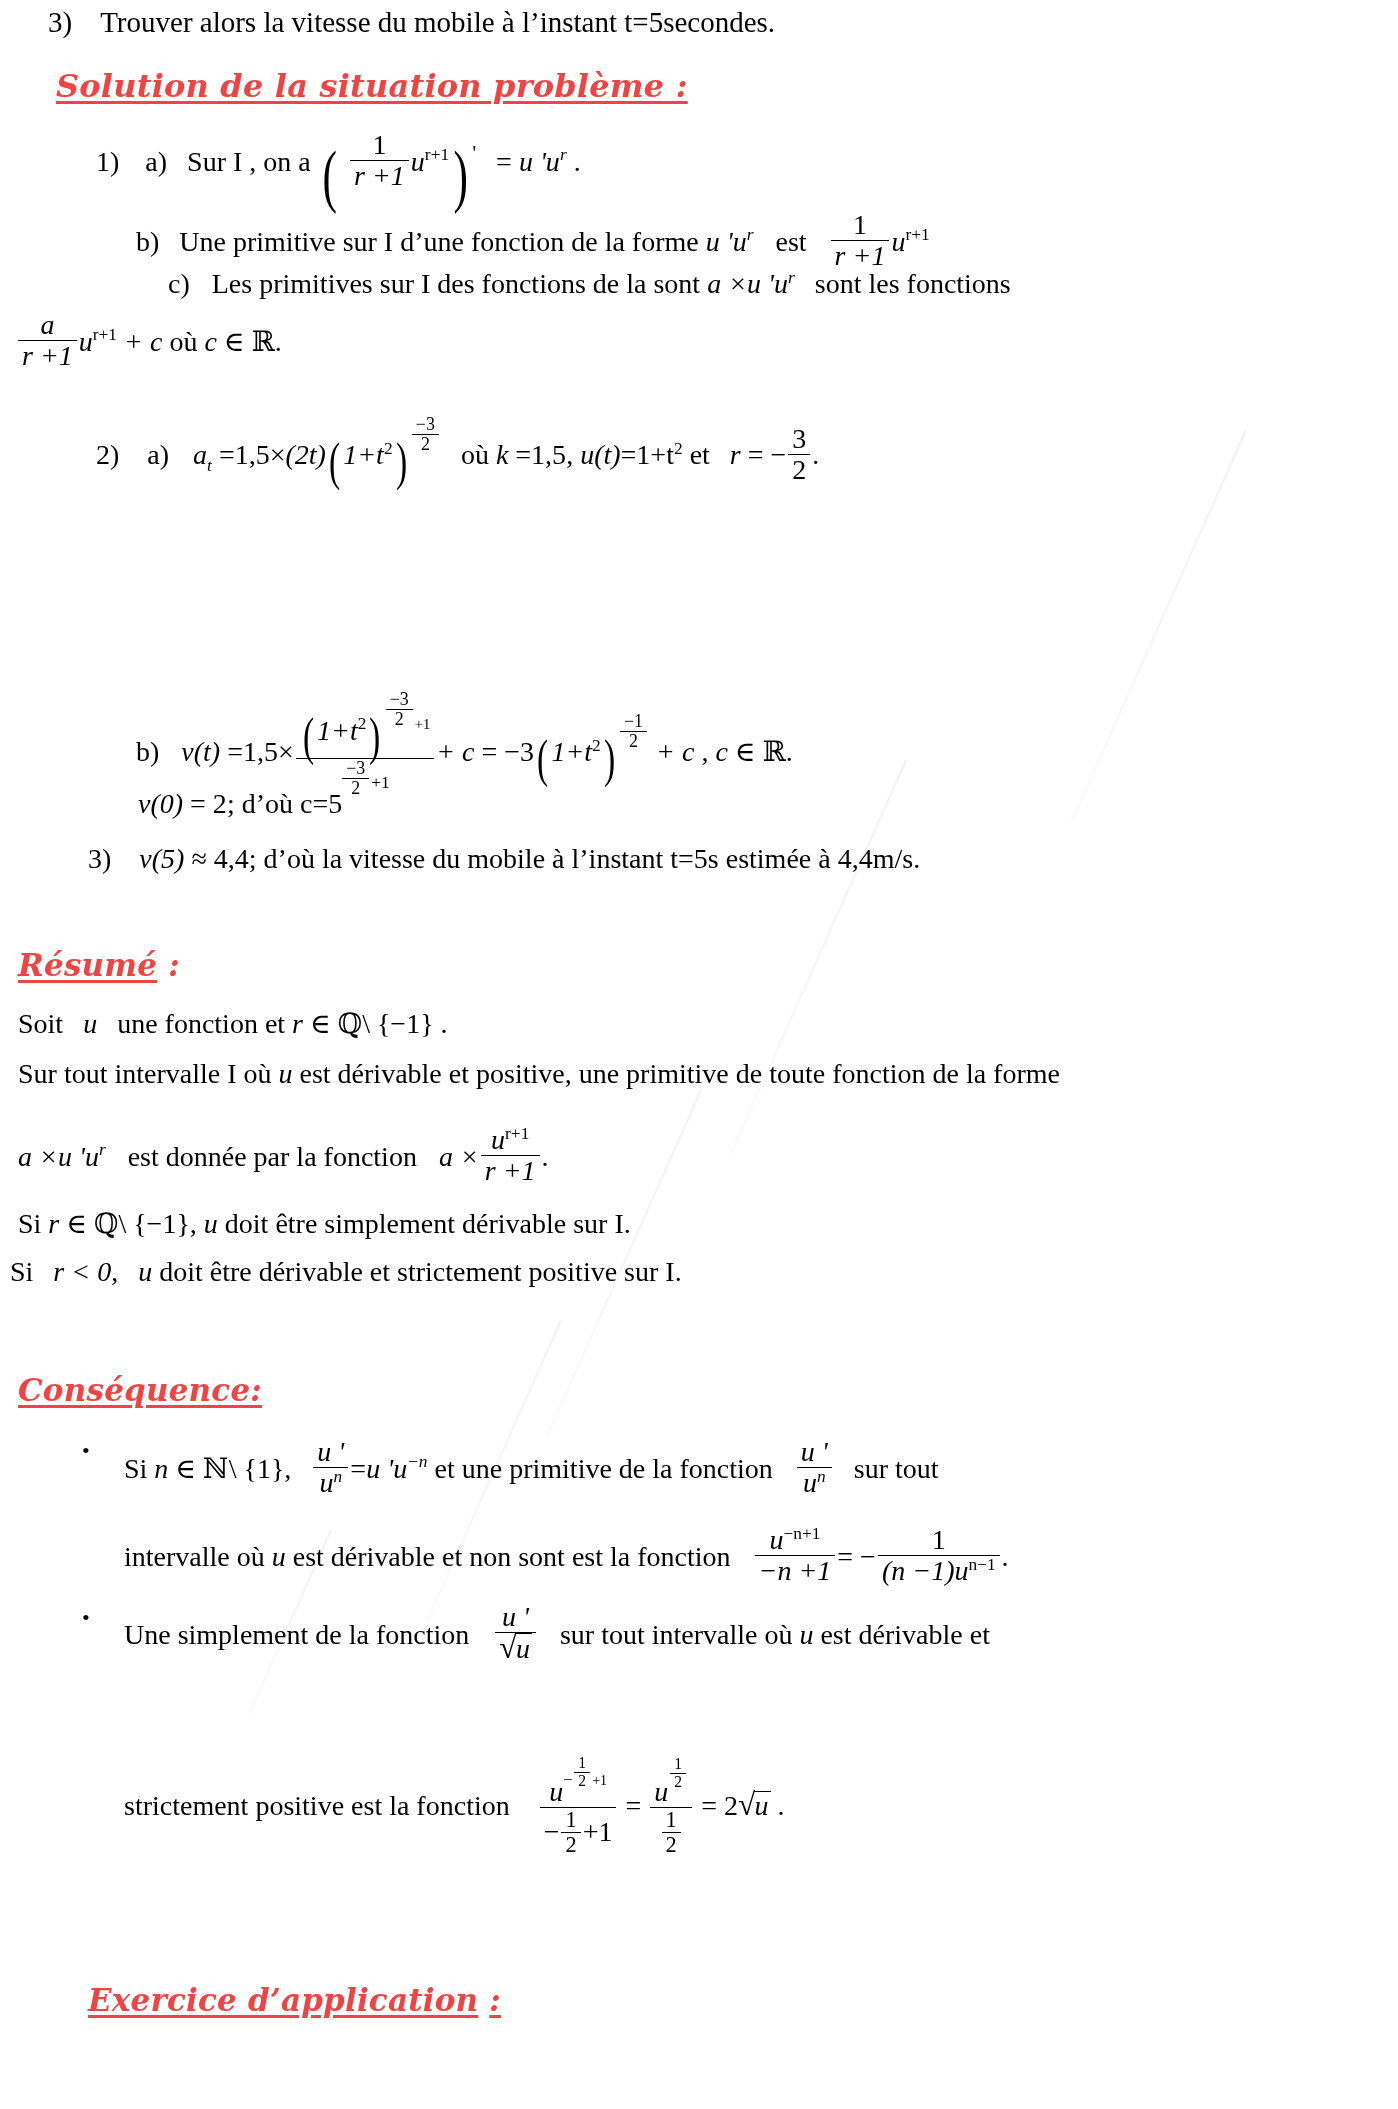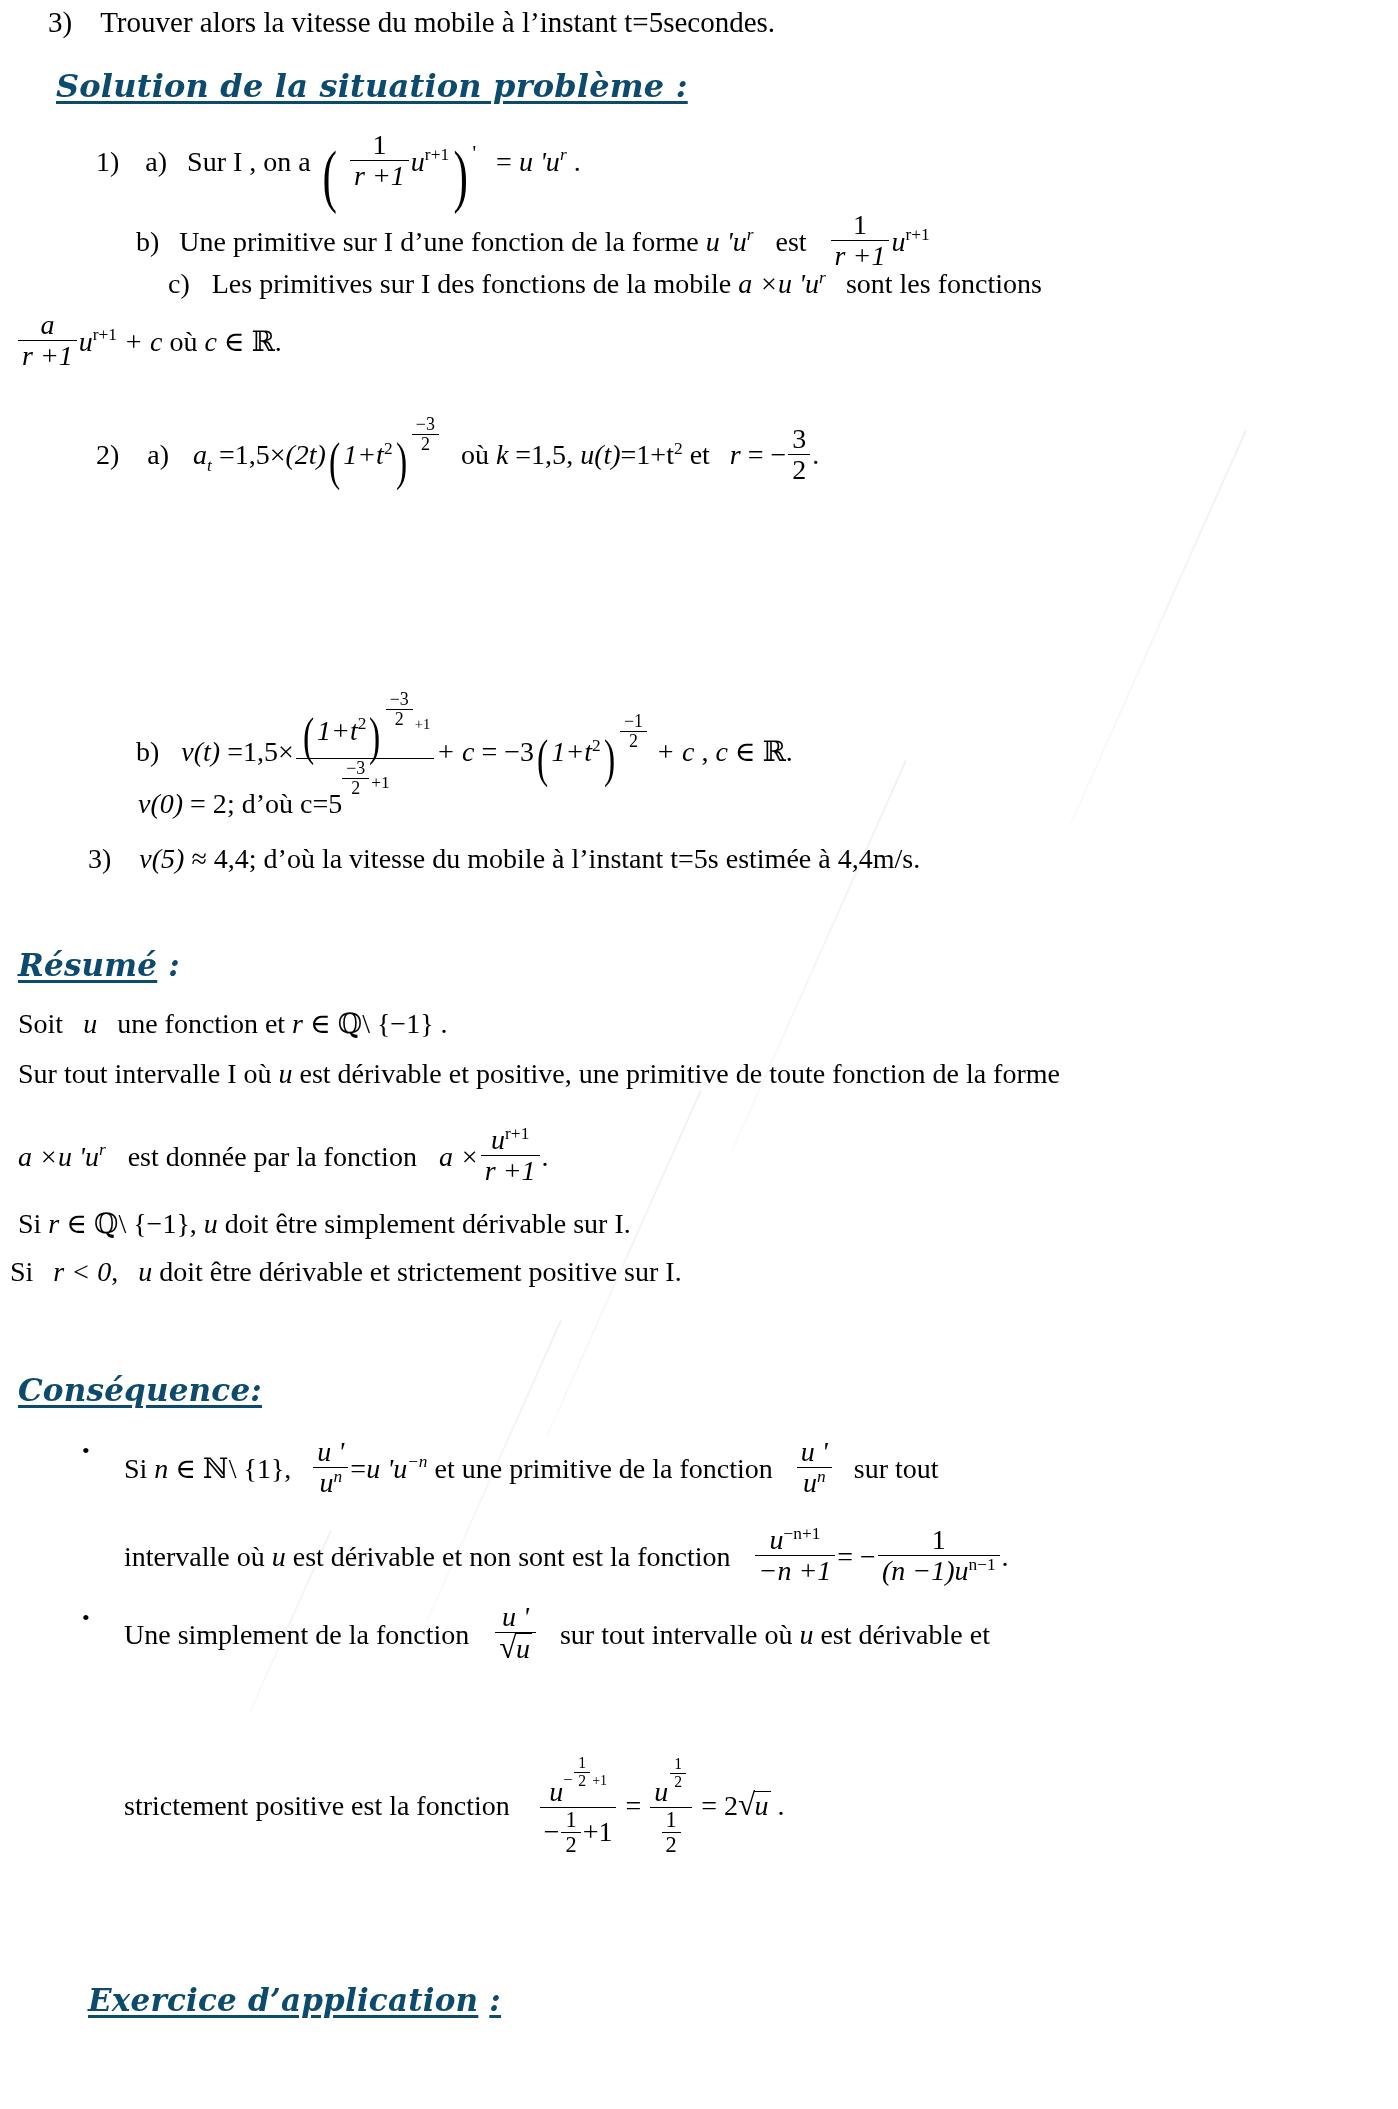--- a/index.html
+++ b/index.html
@@ -94,21 +94,21 @@
     font-size: 1.12em;
   }
   .rad > .radicand {
     display: inline-block;
     border-top: 1.4px solid #000;
     padding: 0 2px 0 1px;
   }
 
   
   .gh {
-    color: #0c4a6e;
+    color: #ef4444;
     font-style: italic;
     font-weight: bold;
     font-family: "DejaVu Serif", "Liberation Serif", serif;
     letter-spacing: 0.2px;
   }
   .gh u, .gh .ul { text-decoration: underline; text-underline-offset: 4px; }
 
   .bullet {
     position: absolute;
     font-size: 22px;
@@ -163,21 +163,21 @@
     <span style="display:inline-block;width:8px"></span>
     <span class="frac">
       <span class="num mn">1</span>
       <span class="den mi">r +1</span>
     </span><span class="mi">u</span><sup class="en">r+1</sup>
   </div>
 
   <div class="line math" style="left:168px; top:270px; font-size:28px;">
     <span>c)</span>
     <span style="display:inline-block;width:8px"></span>
-    <span>Les primitives sur  I des fonctions de la mobile</span>
+    <span>Les primitives sur  I des fonctions de la sont</span>
     <span class="mi">a ×u 'u</span><sup class="e">r</sup>
     <span style="display:inline-block;width:6px"></span>
     <span>sont les fonctions</span>
   </div>
 
   <div class="line math" style="left:16px; top:310px; font-size:28px;">
     <span class="frac">
       <span class="num mi">a</span>
       <span class="den mi">r +1</span>
     </span><span class="mi">u</span><sup class="en">r+1</sup>

